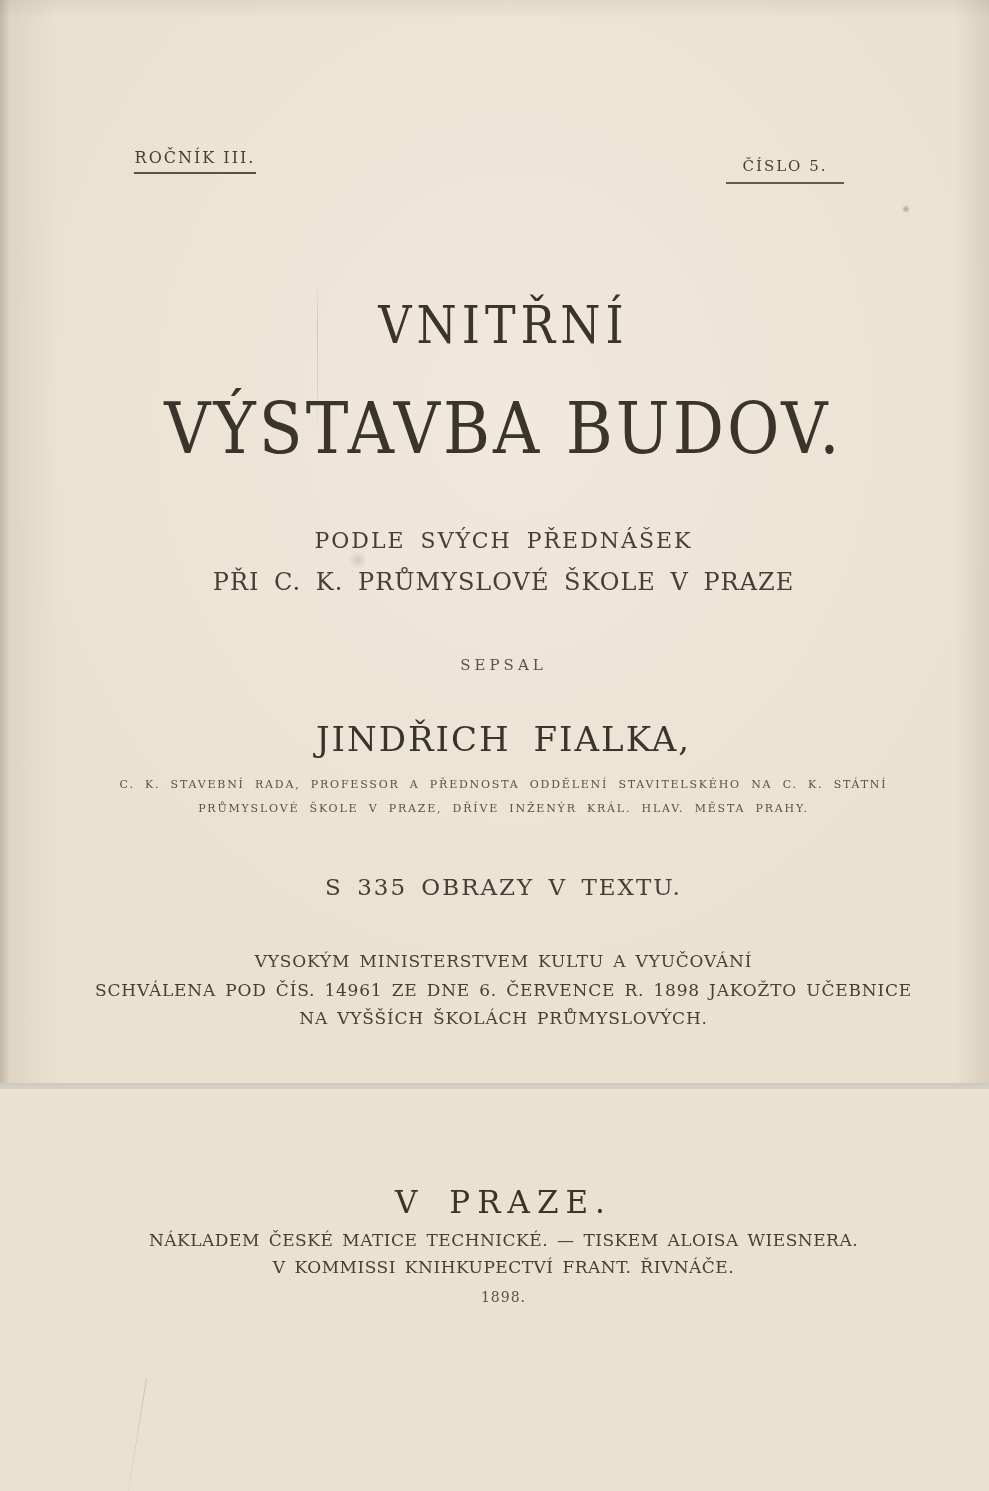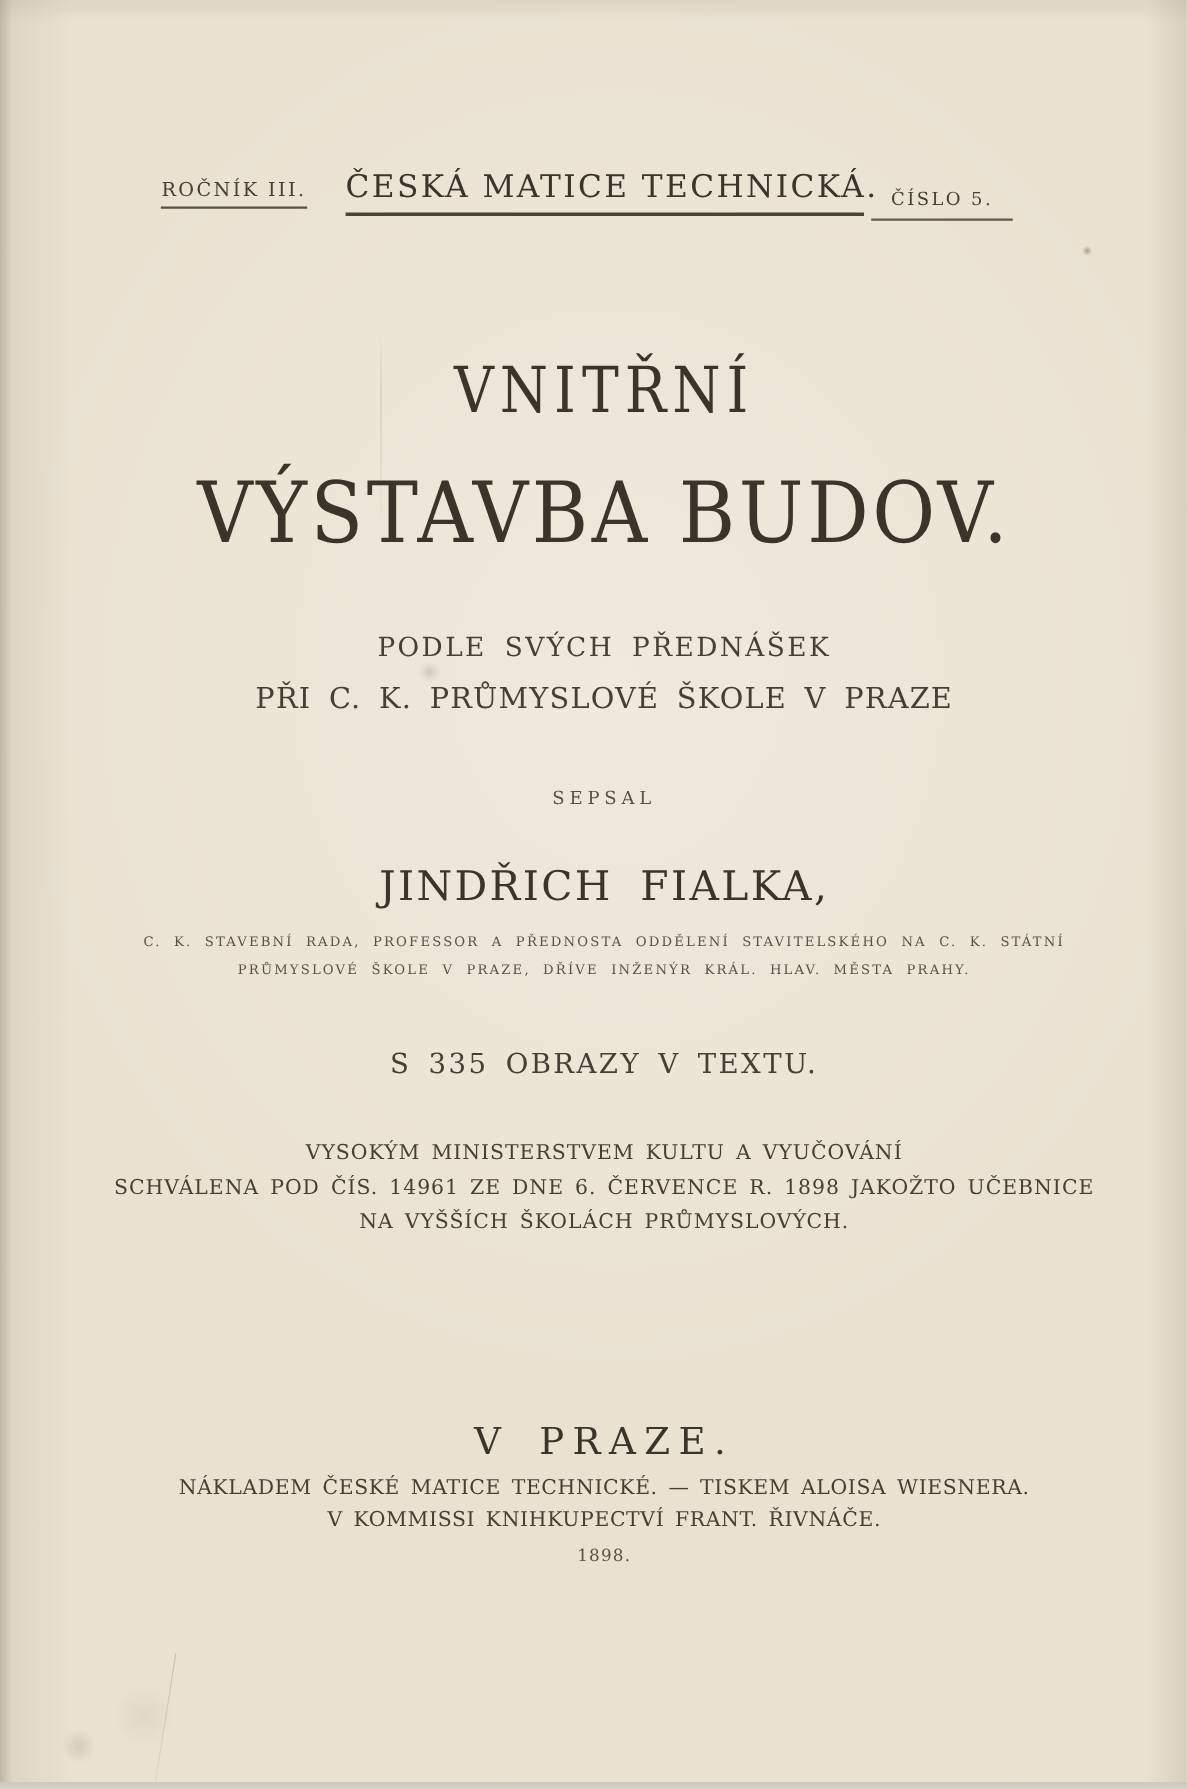--- a/index.html
+++ b/index.html
@@ -9,21 +9,21 @@
     --ink-faint:#5a5146;
   }
   html,body{margin:0;padding:0;}
   body{
     width:989px;height:1491px;overflow:hidden;
     font-family:"DejaVu Serif","Liberation Serif",serif;
     color:var(--ink);
     background:#eae1d1;
   }
   .paper{
-    position:relative;width:989px;height:1491px;
+    position:relative;width:989px;height:1089px;
     background:
       radial-gradient(circle at 66px 1455px, rgba(150,122,88,0.22), rgba(150,122,88,0) 14px),
       radial-gradient(circle at 358px 560px, rgba(110,100,85,0.22), rgba(110,100,85,0) 9px),
       radial-gradient(circle at 906px 209px, rgba(85,78,66,0.45), rgba(85,78,66,0) 4px),
       radial-gradient(circle at 120px 1430px, rgba(150,128,95,0.10), rgba(150,128,95,0) 26px),
       radial-gradient(ellipse 700px 800px at 52% 38%, rgba(255,253,248,0.28), rgba(255,253,248,0) 75%),
       linear-gradient(90deg, rgba(120,105,85,0.35) 0px, rgba(120,105,85,0.10) 10px, rgba(120,105,85,0) 60px),
       linear-gradient(270deg, rgba(120,105,85,0.16) 0px, rgba(120,105,85,0) 34px),
       linear-gradient(180deg, rgba(120,105,85,0.10) 0px, rgba(120,105,85,0) 18px),
       var(--paper);
@@ -63,21 +63,20 @@
     transform:rotate(9deg);transform-origin:top center;}
   .scan-edge{position:absolute;left:0;bottom:0;width:989px;height:6px;
     background:linear-gradient(180deg,#cfc8bb,#d6d3cb);}
 </style>
 </head>
 <body>
 
 <div class="paper">
 
   <div class="hdr hdr-vol">ROČNÍK III.</div>
-  <div class="hdr hdr-series">ČESKÁ MATICE TECHNICKÁ.</div>
   <div class="hdr hdr-issue">ČÍSLO 5.</div>
 
   <div class="center title1">VNITŘNÍ</div>
   <div class="center title2">VÝSTAVBA BUDOV.</div>
 
   <div class="center subtitle1">PODLE SVÝCH PŘEDNÁŠEK</div>
   <div class="center subtitle2">PŘI C. K. PRŮMYSLOVÉ ŠKOLE V PRAZE</div>
 
   <div class="center sepsal">SEPSAL</div>
   <div class="center author-name">JINDŘICH FIALKA,</div>

